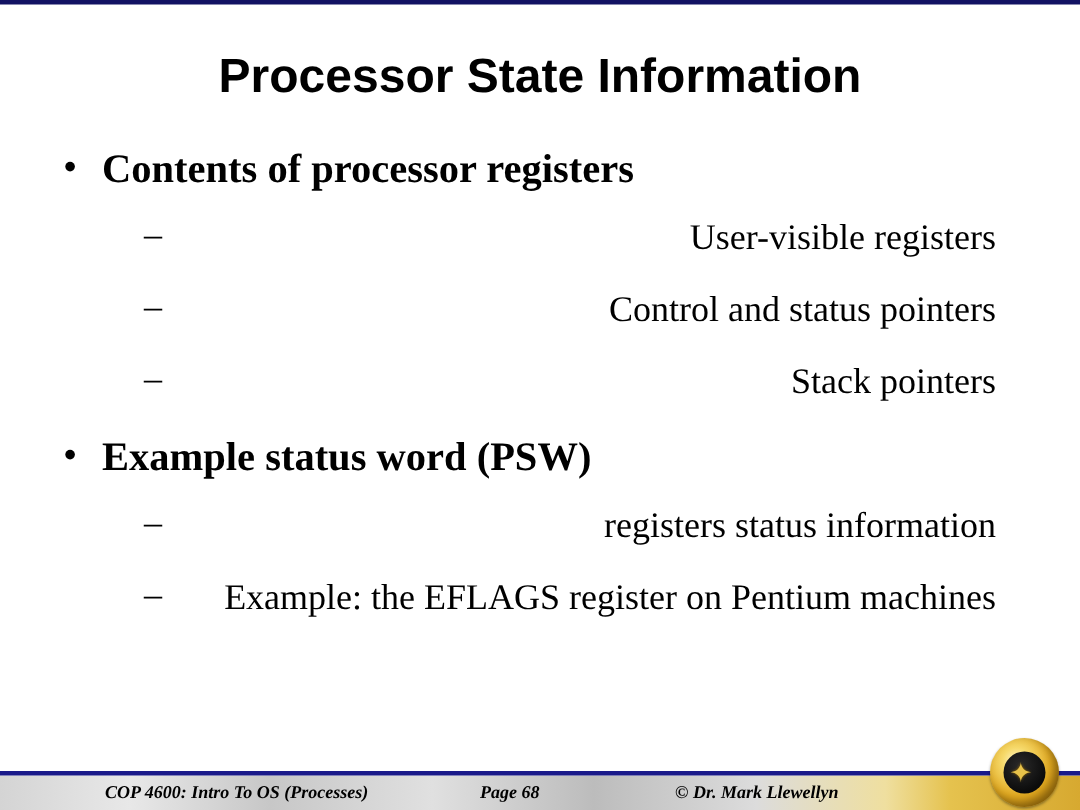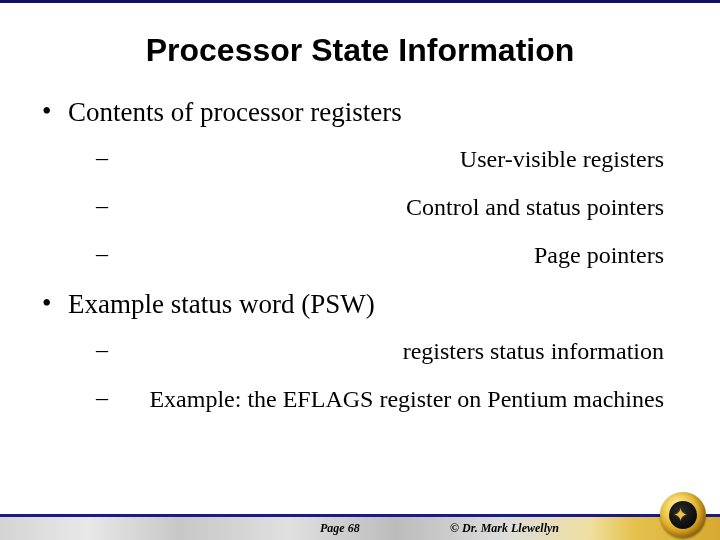--- a/index.html
+++ b/index.html
@@ -38,21 +38,21 @@
     align-items: flex-start;
     font-size: 27px;
     margin-bottom: 14px;
   }
   .bullet-l1 .dot {
     width: 32px;
     flex-shrink: 0;
     text-align: left;
     padding-left: 6px;
   }
-  .bullet-l1 .txt { flex: 1; line-height: 1.25; }
+  .bullet-l1 .txt { flex: 1; line-height: 1.25; font-weight: bold; }
   .bullet-l2 {
     display: flex;
     align-items: flex-start;
     font-size: 24px;
     margin: 0 0 18px 60px;
   }
   .bullet-l2 .dash {
     width: 26px;
     flex-shrink: 0;
   }
@@ -134,41 +134,42 @@
   <div class="bullet-l2">
     <span class="dash">–</span>
     <span class="txt">User-visible registers</span>
   </div>
   <div class="bullet-l2">
     <span class="dash">–</span>
     <span class="txt">Control and status pointers</span>
   </div>
   <div class="bullet-l2">
     <span class="dash">–</span>
-    <span class="txt">Page pointers</span>
+    <span class="txt">Stack pointers</span>
   </div>
 
   <div class="bullet-l1 gap-before">
     <span class="dot">•</span>
     <span class="txt">Example status word (PSW)</span>
   </div>
 
   <div class="bullet-l2">
     <span class="dash">–</span>
     <span class="txt">registers status information</span>
   </div>
   <div class="bullet-l2">
     <span class="dash">–</span>
     <span class="txt">Example: the EFLAGS register on Pentium machines</span>
   </div>
 
 </div>
 
 <div class="footer">
   <div class="footer-bar"></div>
+  <div class="footer-text ft-left">COP 4600: Intro To OS  (Processes)</div>
   <div class="footer-text ft-mid">Page 68</div>
   <div class="footer-text ft-right">© Dr. Mark Llewellyn</div>
   <div class="logo">
     <div class="logo-ring"></div>
     <div class="logo-inner"></div>
     <div class="logo-star">✦</div>
   </div>
 </div>
 
 </body></html>

